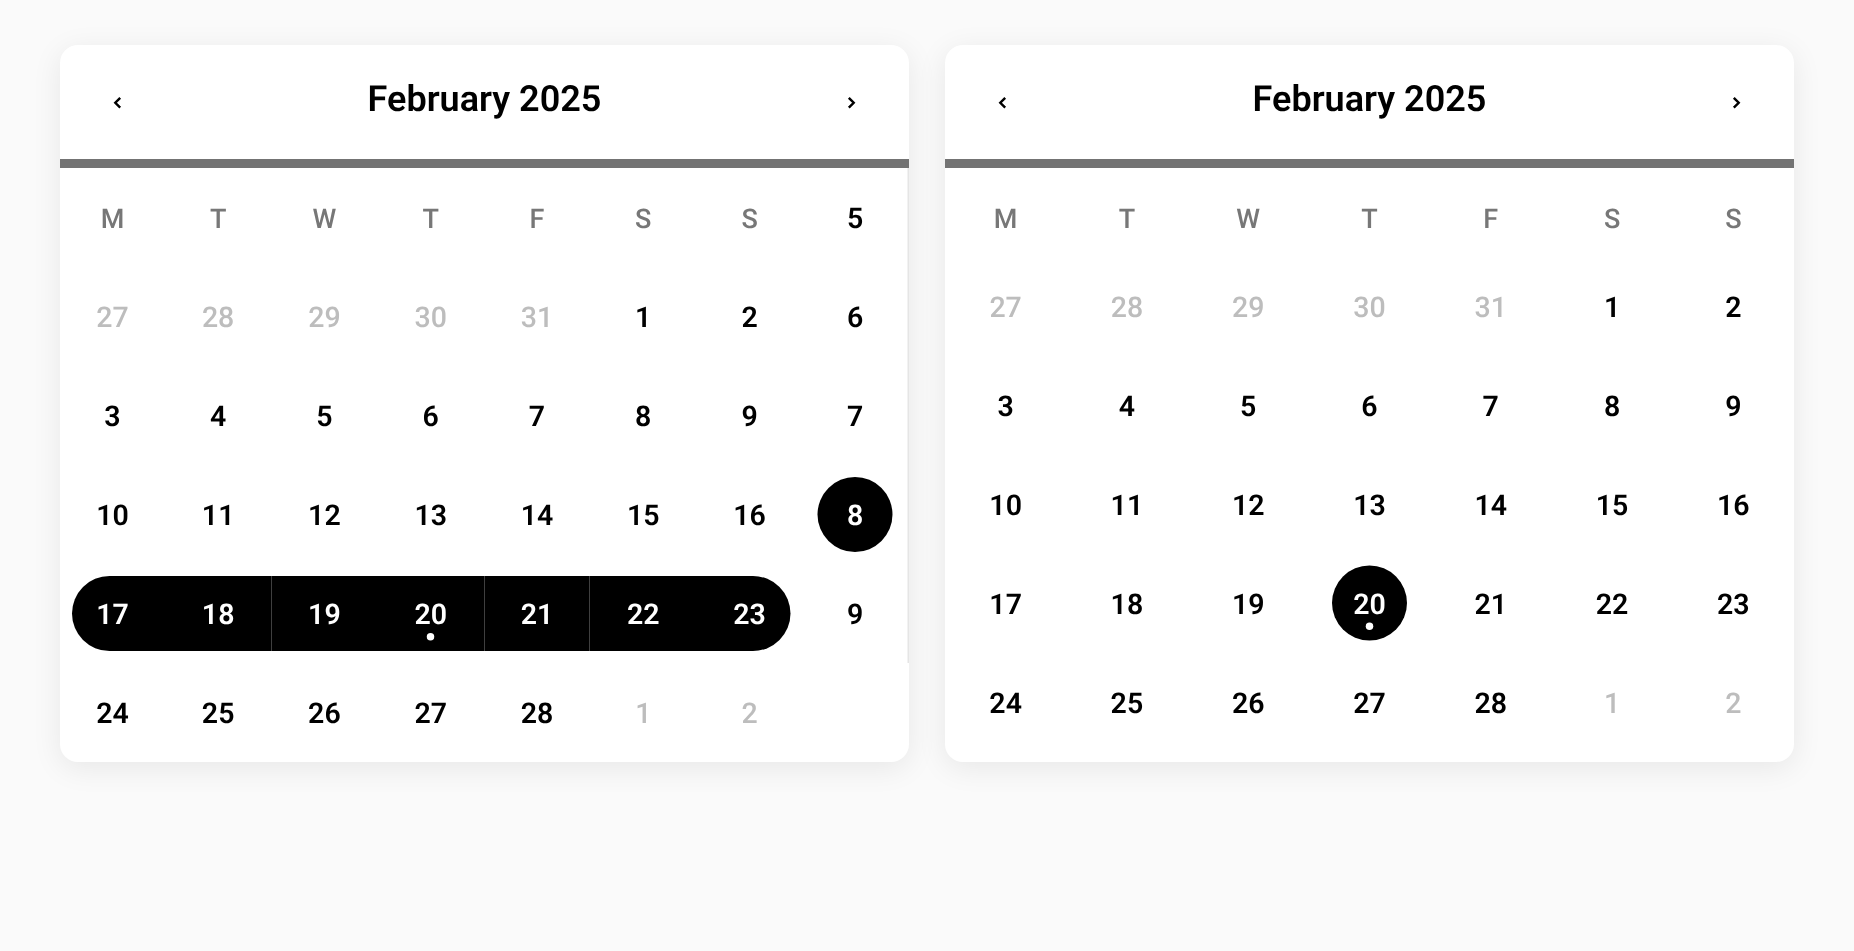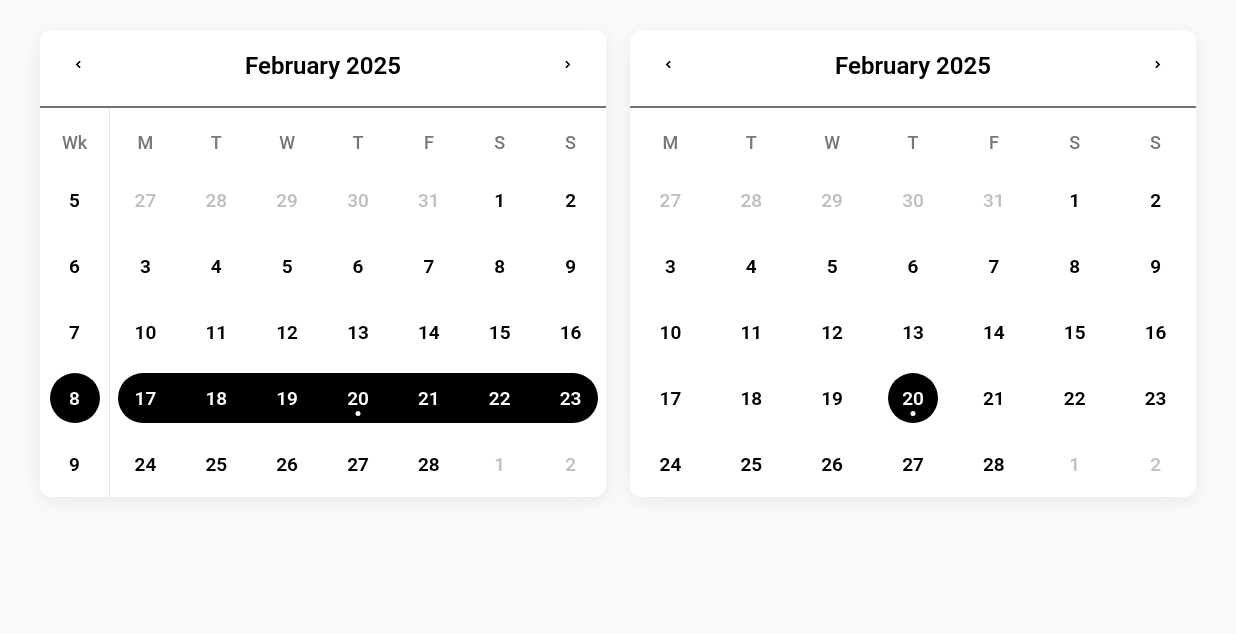--- a/index.html
+++ b/index.html
@@ -13,24 +13,24 @@
     }
     .calendar {
       background: #fff;
       border-radius: 12px;
       box-shadow: 0 4px 20px rgba(0,0,0,0.08);
       flex: 1;
       overflow: hidden;
     }
     .cal-header {
       display: flex;
-      align-items: flex-start;
+      align-items: flex-end;
       justify-content: space-between;
       padding: 22px 26px 26px 26px;
-      border-bottom: 2px solid #737373;
+      border-bottom: 6px solid #737373;
     }
     .nav-btn {
       width: 24px;
       height: 24px;
       display: flex;
       align-items: center;
       justify-content: center;
       cursor: pointer;
       color: #000;
     }
@@ -129,21 +129,20 @@
         </svg>
     </div>
     <div class="title">February 2025</div>
     <div class="nav-btn">
       <svg viewBox="0 0 24 24" fill="none" stroke="currentColor" stroke-width="3">
           <polyline points="9 18 15 12 9 6"></polyline>
         </svg>
     </div>
   </div>
   <div class="grid with-wk" id="grid-left">
-      <div class="head-cell wk-col-border">Wk</div>
       <div class="head-cell">M</div>
       <div class="head-cell">T</div>
       <div class="head-cell">W</div>
       <div class="head-cell">T</div>
       <div class="head-cell">F</div>
       <div class="head-cell">S</div>
       <div class="head-cell">S</div>
       <div class="cell wk-col-border">
         <div class="wk-num">5</div>
       </div>

